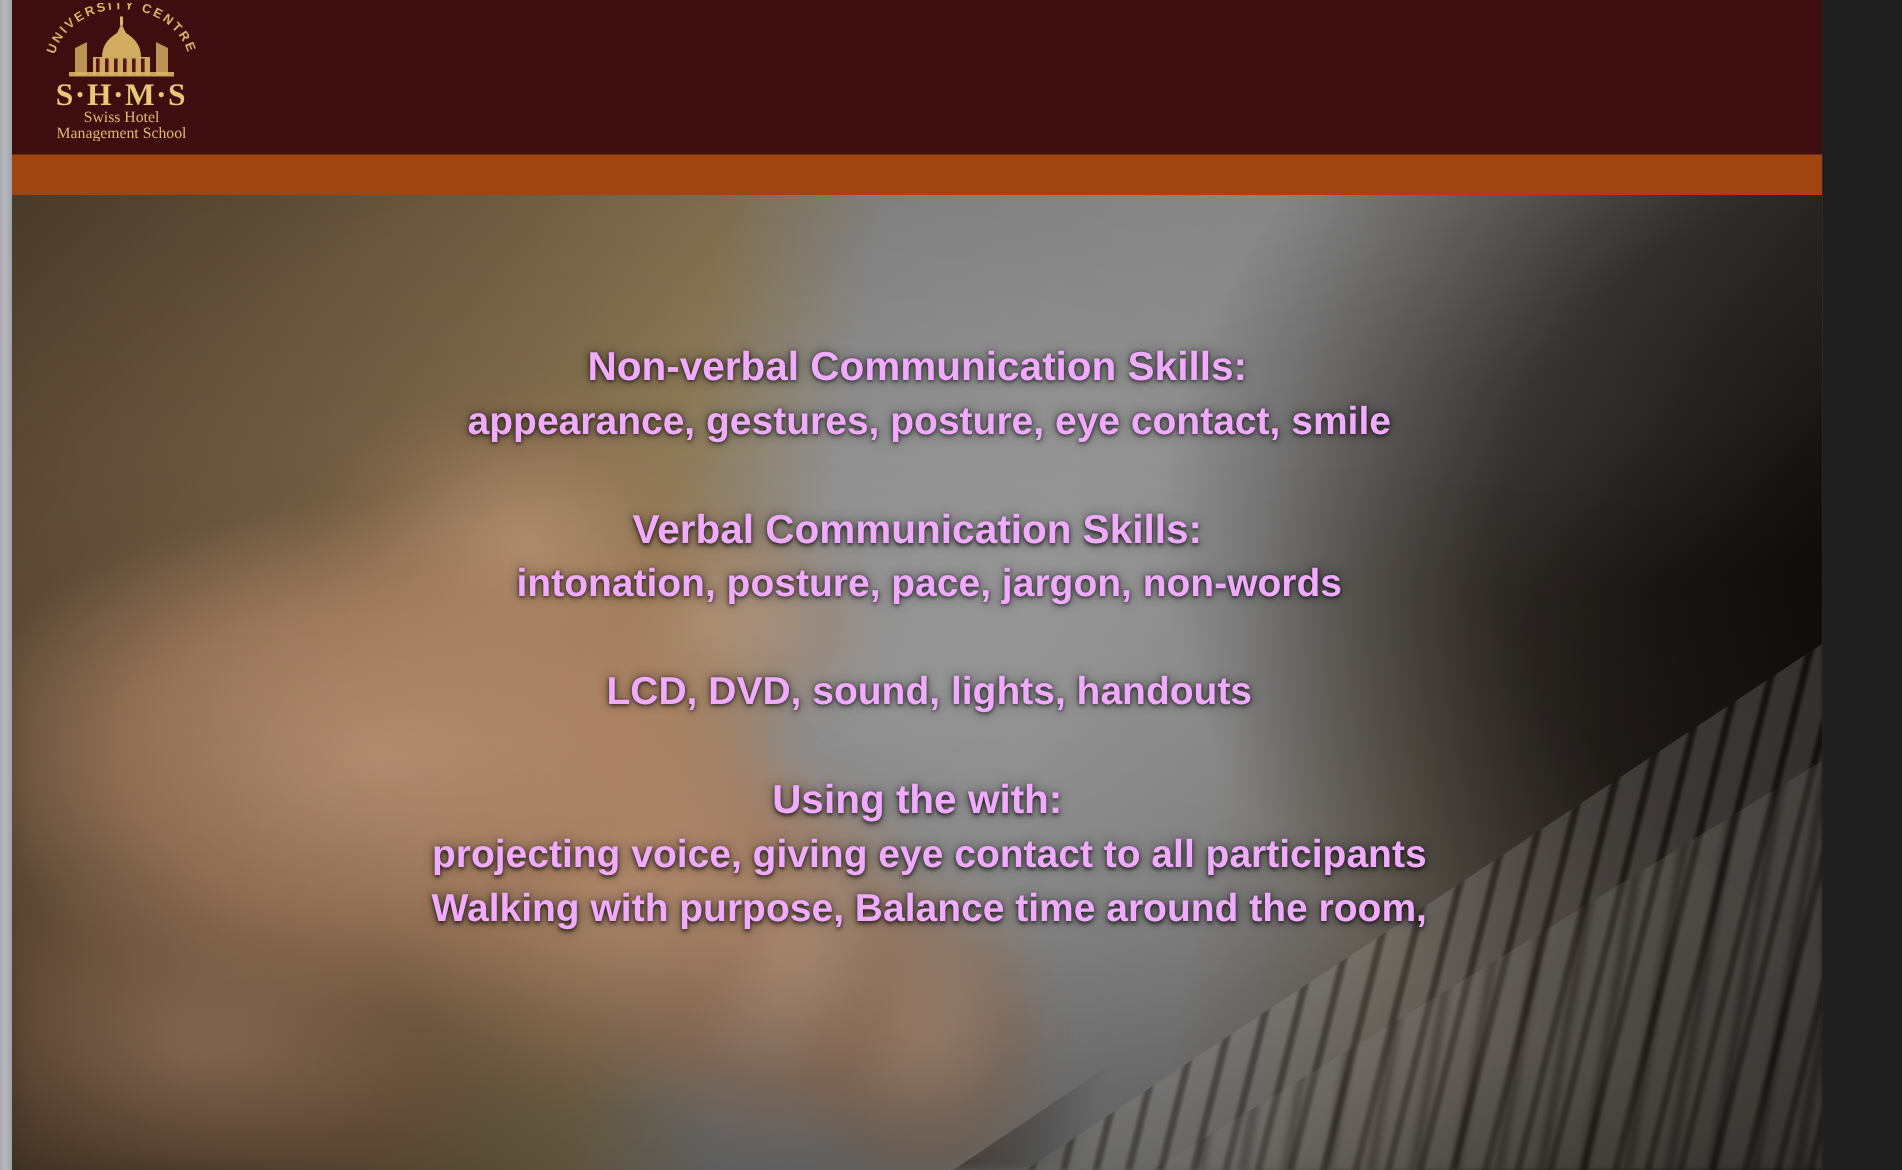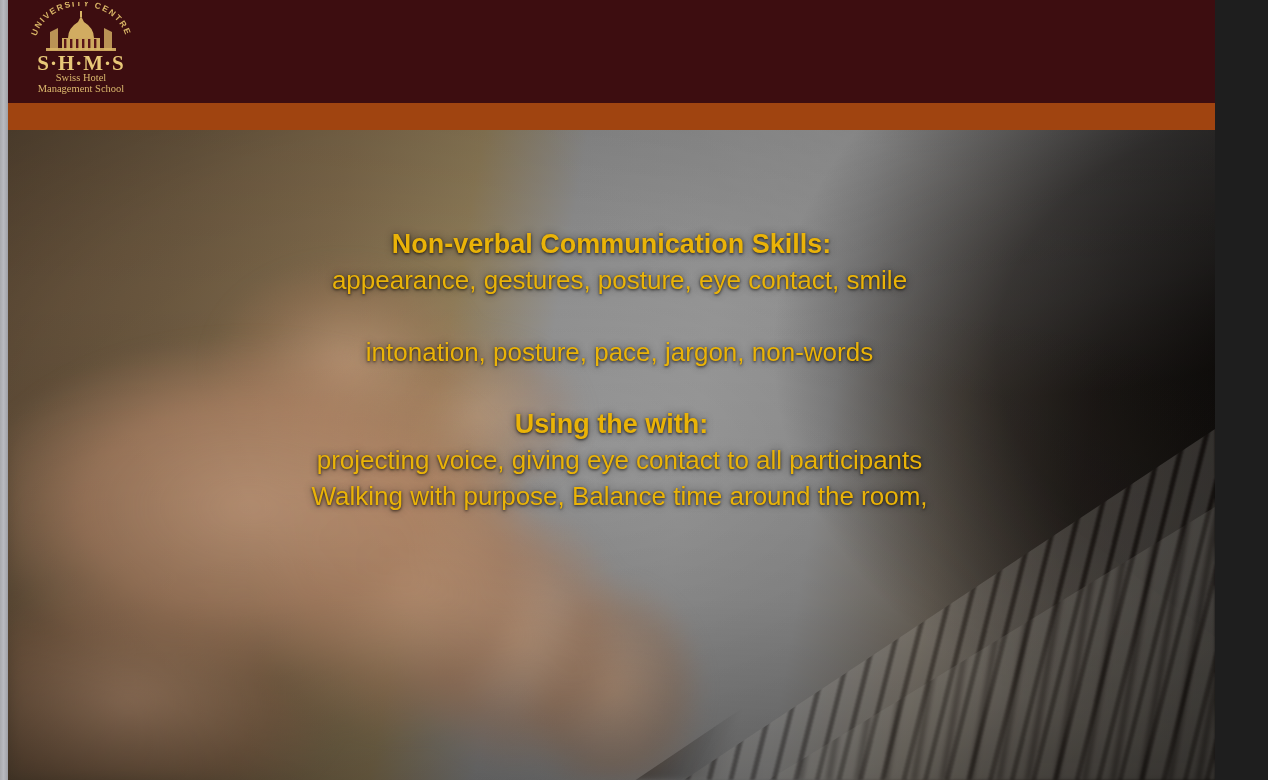--- a/index.html
+++ b/index.html
@@ -183,37 +183,37 @@
       linear-gradient(180deg, rgba(0,0,0,0.04) 0%, rgba(0,0,0,0.0) 26%, rgba(0,0,0,0.10) 72%, rgba(0,0,0,0.28) 100%);
   }
 
   
   .body-text {
     position: absolute;
     left: 0; top: 130px;
     width: 1207px;
     height: 650px;
     z-index: 15;
-    color: #eab308;
+    color: #f0abfc;
     text-align: center;
     padding-top: 96px;
   }
 
   .block { margin-bottom: 36px; }
   .block:last-child { margin-bottom: 0; }
 
   .block-title {
     font-size: 27px;
     font-weight: bold;
     line-height: 1.36;
     text-shadow: 0 1px 3px rgba(0,0,0,0.75), 0 0 8px rgba(0,0,0,0.45);
   }
   .block-body {
     font-size: 26px;
-    font-weight: normal;
+    font-weight: bold;
     line-height: 1.38;
     text-shadow: 0 1px 3px rgba(0,0,0,0.75), 0 0 8px rgba(0,0,0,0.45);
     margin-left: 16px;
   }
   .block-body .ln { display: block; }
 
   
   .right-gutter {
     position: absolute;
     left: 1215px; top: 0;
@@ -288,29 +288,33 @@
     <div class="body-text">
 
       <div class="block">
         <div class="block-title">Non-verbal Communication Skills:</div>
         <div class="block-body">
           <span class="ln">appearance, gestures, posture, eye contact, smile</span>
         </div>
       </div>
 
       <div class="block">
+        <div class="block-title">Verbal Communication Skills:</div>
         <div class="block-body">
           <span class="ln">intonation, posture, pace, jargon, non-words</span>
         </div>
       </div>
 
       <div class="block">
       </div>
 
       <div class="block">
+        <div class="block-body">
+          <span class="ln">LCD, DVD, sound, lights, handouts</span>
+        </div>
       </div>
 
       <div class="block">
         <div class="block-title">Using the with:</div>
         <div class="block-body">
           <span class="ln">projecting voice, giving eye contact to all participants</span>
           <span class="ln">Walking with purpose, Balance time around the room,</span>
         </div>
       </div>
 

